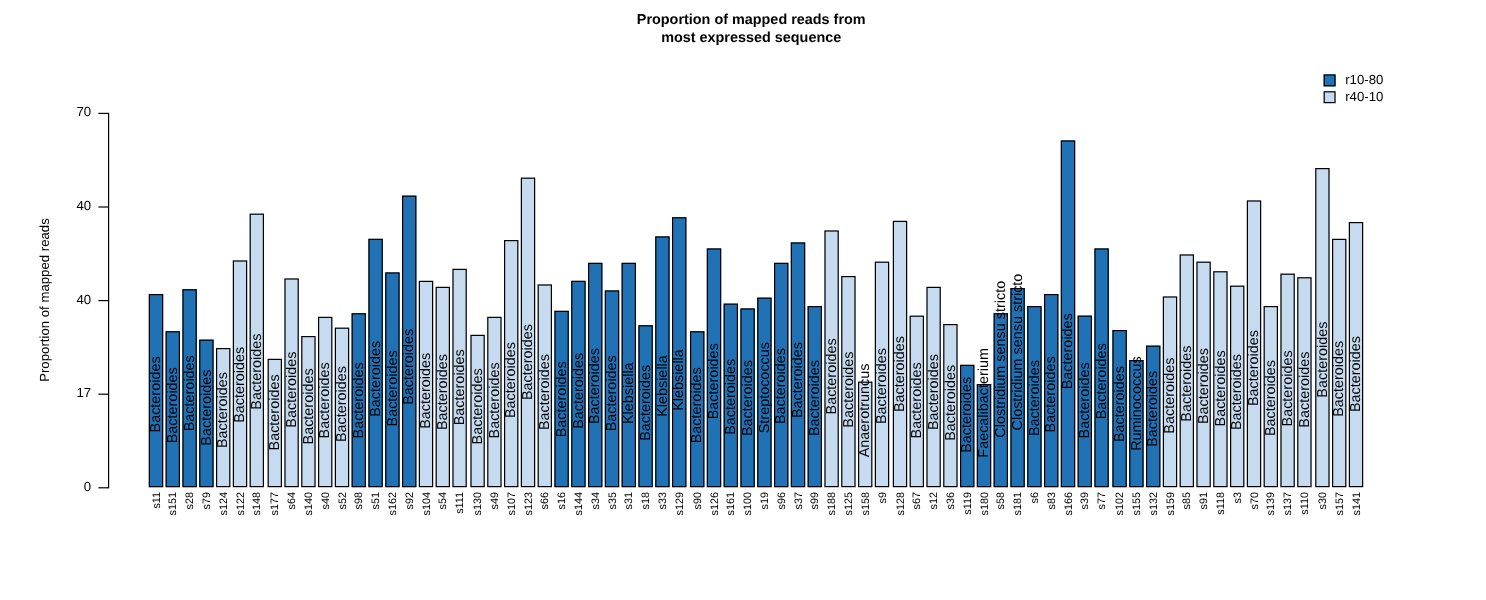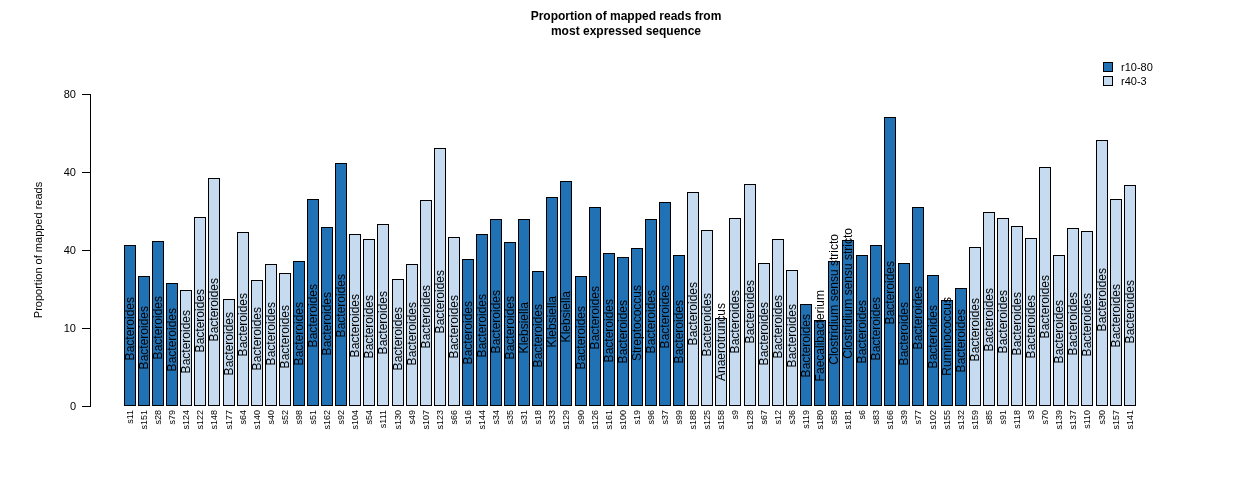--- a/index.html
+++ b/index.html
@@ -348,27 +348,27 @@
       <div class="xlab" style="left: 1129.68px; top: 410px;">s141</div>
     </div>
 
   <div class="legend">
     <div class="legend-row">
       <span class="legend-swatch" style="background: rgb(33, 113, 181);"></span>
       <span class="legend-text">r10-80</span>
     </div>
     <div class="legend-row">
       <span class="legend-swatch" style="background: rgb(198, 219, 239);"></span>
-      <span class="legend-text">r40-3</span>
+      <span class="legend-text">r40-10</span>
     </div>
   </div>
 
 <div class="ytick" style="top: 406px;"></div>
     <div class="ytick-label" style="top: 400px;">0</div>
     <div class="ytick" style="top: 328px;"></div>
-    <div class="ytick-label" style="top: 322px;">10</div>
+    <div class="ytick-label" style="top: 322px;">17</div>
     <div class="ytick" style="top: 250px;"></div>
     <div class="ytick-label" style="top: 244px;">40</div>
     <div class="ytick" style="top: 172px;"></div>
     <div class="ytick-label" style="top: 166px;">40</div>
     <div class="ytick" style="top: 94px;"></div>
-    <div class="ytick-label" style="top: 88px;">80</div>
+    <div class="ytick-label" style="top: 88px;">70</div>
   </div>
 
 </body></html>

